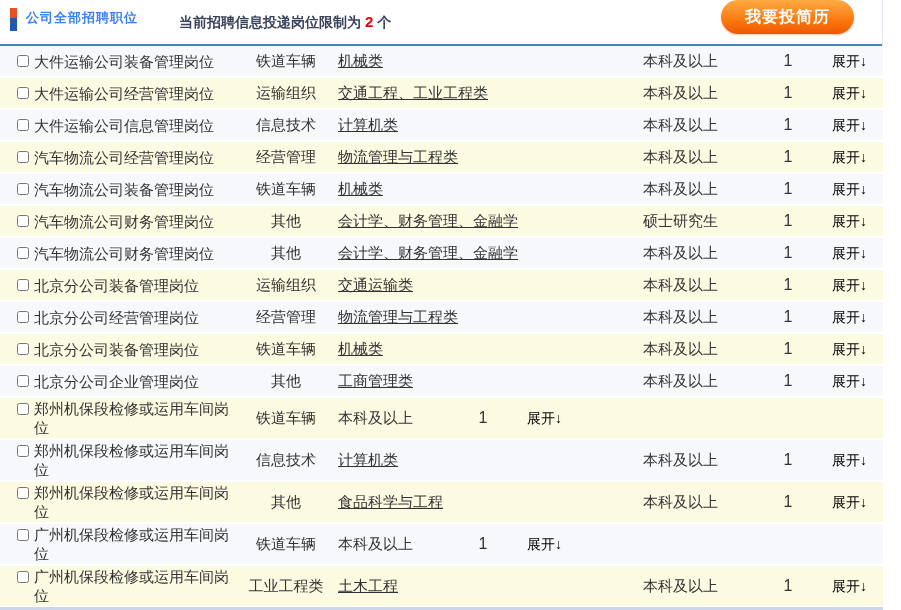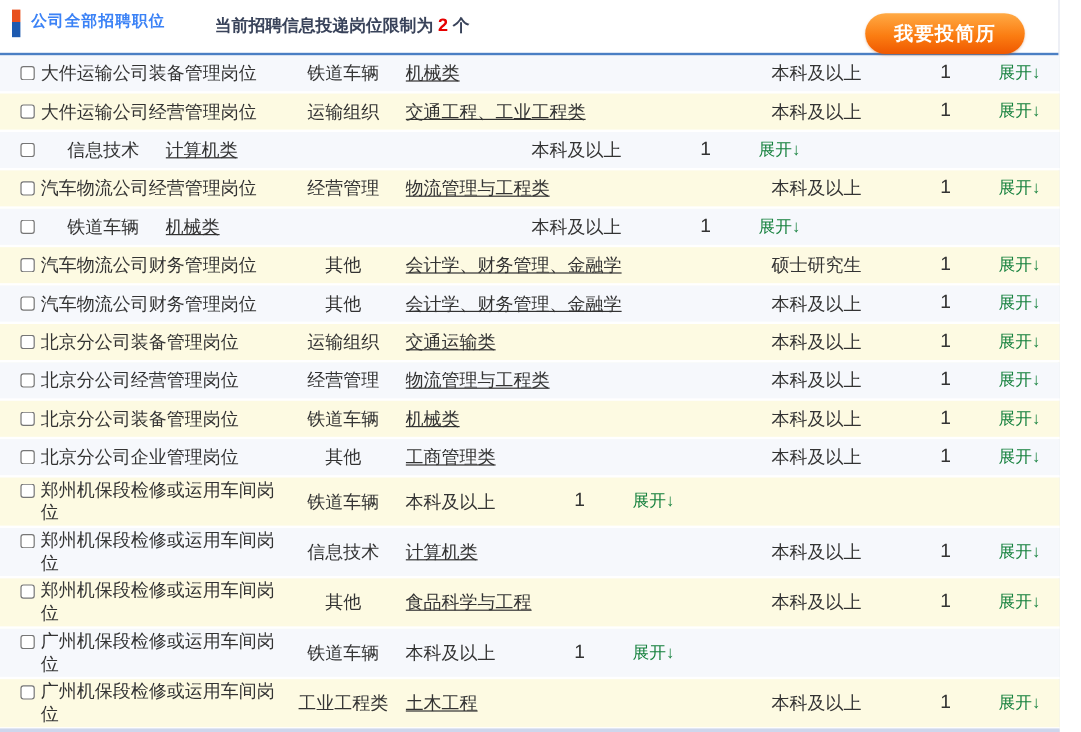--- a/index.html
+++ b/index.html
@@ -8,21 +8,21 @@
   .page { position:relative; width:901px; height:610px; background:#ffffff; }
   .content { position:relative; width:883px; height:610px; border-right:1px solid #e2e4ee; background:#ffffff; }
 
   
   .hdr { position:relative; height:46px; border-bottom:2px solid #4b7fc4; }
   .accent-bar { position:absolute; left:10px; top:8px; width:7px; height:23px;
     background:linear-gradient(180deg,#e8501e 0%,#e8501e 45%,#1d5ab0 45%,#1d5ab0 100%); }
   .hdr-title { position:absolute; left:26px; top:9px; font-size:13px; font-weight:bold; color:#3b82f6; letter-spacing:1px; }
   .hdr-sub { position:absolute; left:172px; top:13px; font-size:14px; font-weight:bold; color:#39435a;padding-left:7px; }
   .hdr-sub .red-num { color:#e60000; margin:0 4px; font-size:15px; }
-  .apply-btn { position:absolute; right:28px; top:11px; height:34px; padding:0 24px;
+  .apply-btn { position:absolute; right:28px; top:0; height:34px; padding:0 24px;
     border:none; border-radius:17px; color:#ffffff; font-size:16px; font-weight:bold;
     font-family:inherit; letter-spacing:1px; cursor:pointer;
     background:linear-gradient(180deg,#ffaa45 0%,#fb7d12 55%,#ef5800 100%);
     box-shadow:0 1px 2px rgba(180,80,0,.35); }
 
   
   .tbl { width:883px; }
   .row { display:flex; align-items:center; height:32px; border-bottom:2px solid #ffffff;
     font-size:15px; color:#333333; }
   .row.tall { height:42px; }
@@ -30,21 +30,21 @@
   .row:nth-child(even) { background:#fdfae2; }
   .cb-cell { width:34px; padding-left:17px; display:flex; align-items:center; height:100%; flex-shrink:0; }
   .row.tall .cb-cell { align-self:flex-start; height:22px; }
   .cb-cell input { width:12px; height:12px; margin:0; }
   .title-cell { width:200px; line-height:19px; flex-shrink:0; }
   .cat-cell { width:104px; text-align:center; flex-shrink:0; }
   .major-cell { width:305px; padding-right:8px; white-space:nowrap; overflow:hidden; flex-shrink:0;text-decoration:underline; }
   .edu-cell { width:117px; flex-shrink:0; }
   .count-cell { width:56px; text-align:center; font-size:16px; flex-shrink:0; }
   .expand-cell { width:67px; text-align:center; flex-shrink:0; }
-  .expand-link { color:#15803d; font-size:14px; text-decoration:none; cursor:pointer; }
+  .expand-link { color:#000000; font-size:14px; text-decoration:none; cursor:pointer; }
 
   .bottom-strip { position:absolute; left:0; bottom:0; width:883px; height:3px; background:#ced6ec; }
 </style>
 </head>
 <body>
 
 <div class="page">
   <div class="content">
 
     <div class="hdr">
@@ -76,20 +76,21 @@
           <div class="cat-cell">运输组织</div>
           <div class="major-cell">交通工程、工业工程类</div>
           <div class="edu-cell">本科及以上</div>
           <div class="count-cell">1</div>
           <div class="expand-cell"><a class="expand-link">展开↓</a></div>
         </div>
         <div class="row">
           <div class="cb-cell">
             <input type="checkbox" style="">
           </div>
+          <div class="title-cell">大件运输公司信息管理岗位</div>
           <div class="cat-cell">信息技术</div>
           <div class="major-cell">计算机类</div>
           <div class="edu-cell">本科及以上</div>
           <div class="count-cell">1</div>
           <div class="expand-cell"><a class="expand-link">展开↓</a></div>
         </div>
         <div class="row">
           <div class="cb-cell">
             <input type="checkbox" style="">
           </div>
@@ -97,20 +98,21 @@
           <div class="cat-cell">经营管理</div>
           <div class="major-cell">物流管理与工程类</div>
           <div class="edu-cell">本科及以上</div>
           <div class="count-cell">1</div>
           <div class="expand-cell"><a class="expand-link">展开↓</a></div>
         </div>
         <div class="row">
           <div class="cb-cell">
             <input type="checkbox" style="">
           </div>
+          <div class="title-cell">汽车物流公司装备管理岗位</div>
           <div class="cat-cell">铁道车辆</div>
           <div class="major-cell">机械类</div>
           <div class="edu-cell">本科及以上</div>
           <div class="count-cell">1</div>
           <div class="expand-cell"><a class="expand-link">展开↓</a></div>
         </div>
         <div class="row">
           <div class="cb-cell">
             <input type="checkbox" style="">
           </div>

